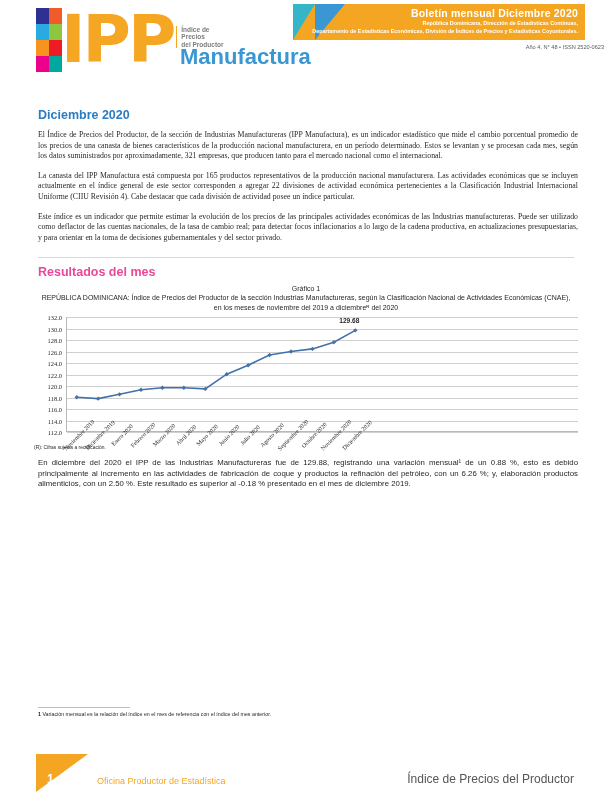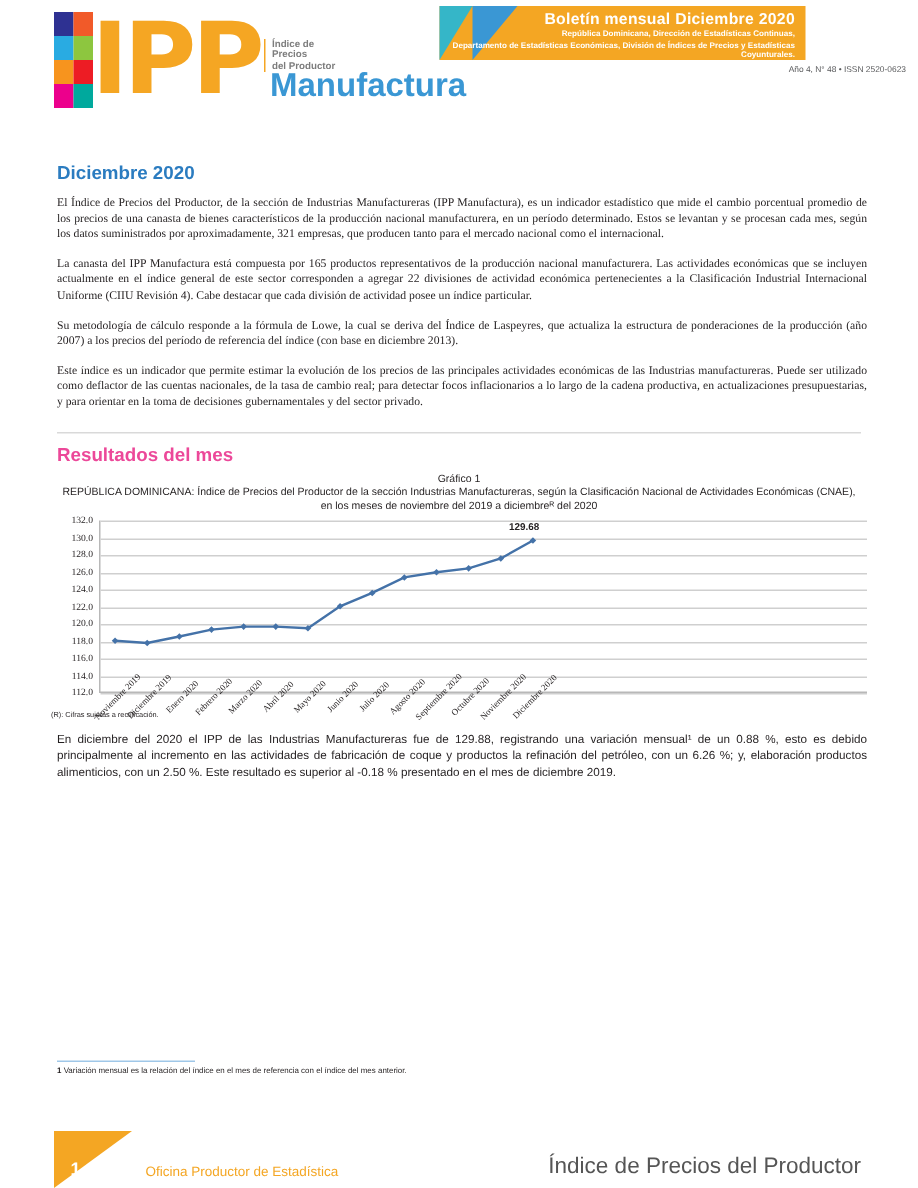--- a/index.html
+++ b/index.html
@@ -16,21 +16,21 @@
   
   .header { position:relative; height:96px; }
 
   .logo-block { position:absolute; left:36px; top:8px; display:flex; align-items:center; }
   .logo-mosaic { width:26px; height:64px; display:grid; grid-template-columns:1fr 1fr; grid-template-rows:repeat(4,1fr); }
   .logo-mosaic div { width:100%; height:100%; }
   .logo-letters { font-size:66px; font-weight:bold; color:#F5A623; letter-spacing:-3px; line-height:52px; margin-left:-1px; font-family:"DejaVu Sans", sans-serif; }
   .logo-tag { border-left:1.5px solid #F5A623; padding-left:4px; margin-left:3px; margin-bottom:6px; font-size:6.5px; line-height:7.6px; color:#7d7d7d; font-weight:bold; }
   .manufactura { position:absolute; left:180px; top:44px; font-size:22px; font-weight:bold; color:#3a97d4; }
 
-  .banner { position:absolute; left:293px; top:4px; width:244px; height:36px; background:#F4A623; }
+  .banner { position:absolute; left:293px; top:4px; width:292px; height:36px; background:#F4A623; }
   .banner .tri-a { position:absolute; left:0; top:0; width:0;height:0; border-left:22px solid #35b6c8; border-bottom:36px solid transparent; }
   .banner .tri-b { position:absolute; left:22px; top:0; width:0;height:0; border-left:30px solid #3a97d4; border-bottom:36px solid transparent; }
   .banner-title { position:absolute; right:7px; top:3px; font-size:10.5px; font-weight:bold; color:#ffffff; letter-spacing:.2px; }
   .banner-sub1 { position:absolute; right:7px; top:16px; font-size:5.4px; color:#ffffff; font-weight:bold; }
   .banner-sub2 { position:absolute; left:0; right:7px; top:24px; font-size:5.4px; color:#ffffff; font-weight:bold; text-align:right; }
   .banner-issn { position:absolute; right:8px; top:44px; font-size:5.6px; color:#58595b; }
 
   
   .content { position:absolute; left:0; top:96px; width:612px; }
   .sec-title { margin:12px 0 8px 38px; font-size:12.5px; font-weight:bold; color:#2b7cc0; }
@@ -76,21 +76,21 @@
   
   .fn-rule { position:absolute; left:38px; top:707px; width:92px; border-top:1px solid #9fc7e8; }
   .footnote { position:absolute; left:38px; top:711px; font-size:5.3px; color:#231f20; }
   .footnote b { font-weight:bold; }
 
   .footer { position:absolute; left:0; bottom:0; width:612px; height:46px; }
   .corner-wrap { position:absolute; left:36px; bottom:0; width:52px; height:38px; overflow:hidden; }
   .corner-tri { width:0;height:0; border-top:38px solid #F4A623; border-right:52px solid transparent; }
   .page-num { position:absolute; left:47px; bottom:6px; font-size:12px; color:#ffffff; font-weight:bold; }
   .foot-left { position:absolute; left:97px; bottom:6px; font-size:9px; color:#F4A623; }
-  .foot-right { position:absolute; right:38px; bottom:6px; font-size:15px; color:#555555; }
+  .foot-right { position:absolute; right:38px; bottom:6px; font-size:12px; color:#555555; }
 </style>
 </head>
 <body>
 
 <div class="header">
 
   <div class="logo-block">
     <div class="logo-mosaic">
       <div style="background:#2e3192"></div>
         <div style="background:#f15a29"></div>
@@ -120,21 +120,20 @@
   </div>
   <div class="banner-issn">Año 4, N° 48 • ISSN 2520-0623</div>
 </div>
 
 <div class="content">
 
   <div class="sec-title">Diciembre 2020</div>
 
   <p class="body">El Índice de Precios del Productor, de la sección de Industrias Manufactureras (IPP Manufactura), es un indicador estadístico que mide el cambio porcentual promedio de los precios de una canasta de bienes característicos de la producción nacional manufacturera, en un período determinado. Estos se levantan y se procesan cada mes, según los datos suministrados por aproximadamente, 321 empresas, que producen tanto para el mercado nacional como el internacional.</p>
   <p class="body">La canasta del IPP Manufactura está compuesta por 165 productos representativos de la producción nacional manufacturera. Las actividades económicas que se incluyen actualmente en el índice general de este sector corresponden a agregar 22 divisiones de actividad económica pertenecientes a la Clasificación Industrial Internacional Uniforme (CIIU Revisión 4). Cabe destacar que cada división de actividad posee un índice particular.</p>
-  <p class="body">Su metodología de cálculo responde a la fórmula de Lowe, la cual se deriva del Índice de Laspeyres, que actualiza la estructura de ponderaciones de la producción (año 2007) a los precios del período de referencia del índice (con base en diciembre 2013).</p>
   <p class="body">Este índice es un indicador que permite estimar la evolución de los precios de las principales actividades económicas de las Industrias manufactureras. Puede ser utilizado como deflactor de las cuentas nacionales, de la tasa de cambio real; para detectar focos inflacionarios a lo largo de la cadena productiva, en actualizaciones presupuestarias, y para orientar en la toma de decisiones gubernamentales y del sector privado.</p>
 
   <div class="rule"></div>
   <div class="sec-title2">Resultados del mes</div>
 
   <div class="chart-wrap">
     <div class="chart-num">Gráfico 1</div>
     <div class="chart-title">REPÚBLICA DOMINICANA: Índice de Precios del Productor de la sección Industrias Manufactureras, según la Clasificación Nacional de Actividades Económicas (CNAE), en los meses de noviembre del 2019 a diciembreᴿ del 2020</div>
 
     <div class="plot-area">

